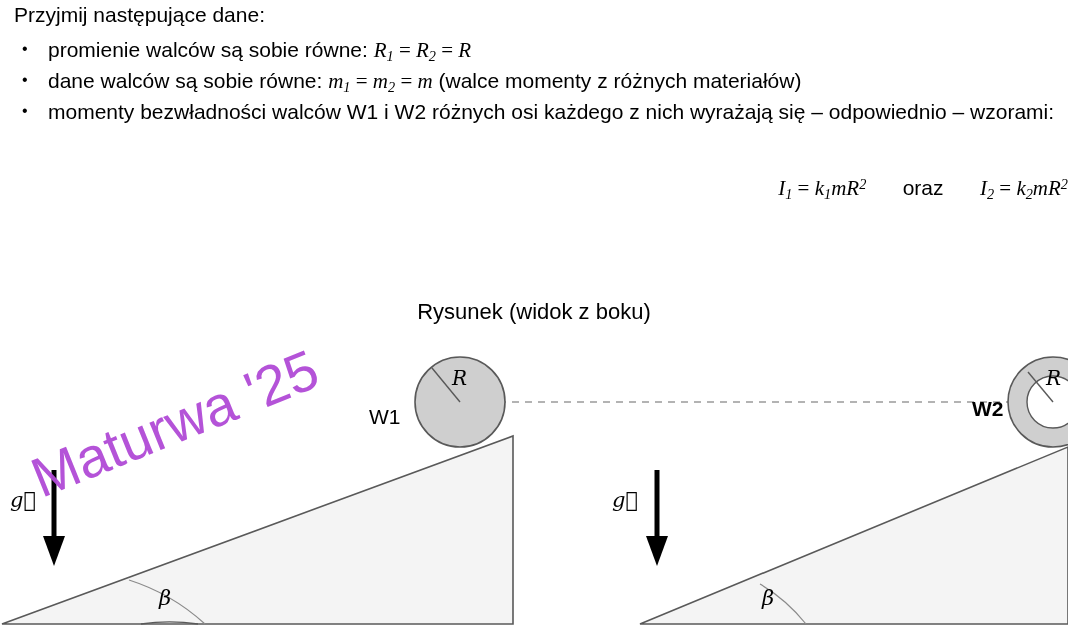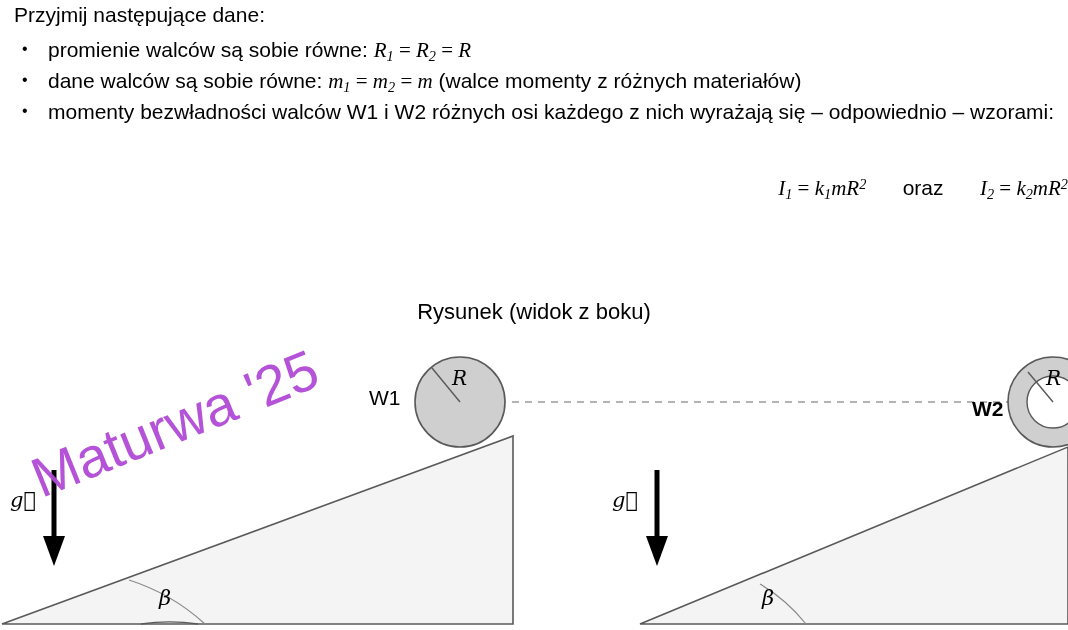--- a/index.html
+++ b/index.html
@@ -112,21 +112,21 @@
   }
   .figure svg {
     display: block;
   }
 
   .label {
     position: absolute;
     font-size: 21px;
     font-family: "Liberation Sans", sans-serif;
   }
-  .label-w1 { left: 369px; top: 56px; }
+  .label-w1 { left: 369px; top: 75px; }
   .label-w2 { left: 972px; top: 67px; font-weight: bold; }
 
   .gvec {
     position: absolute;
     font-family: "DejaVu Serif", serif;
     font-style: italic;
     font-size: 21px;
   }
   .gvec-1 { left: 10px; top: 158px; }
   .gvec-2 { left: 612px; top: 158px; }

